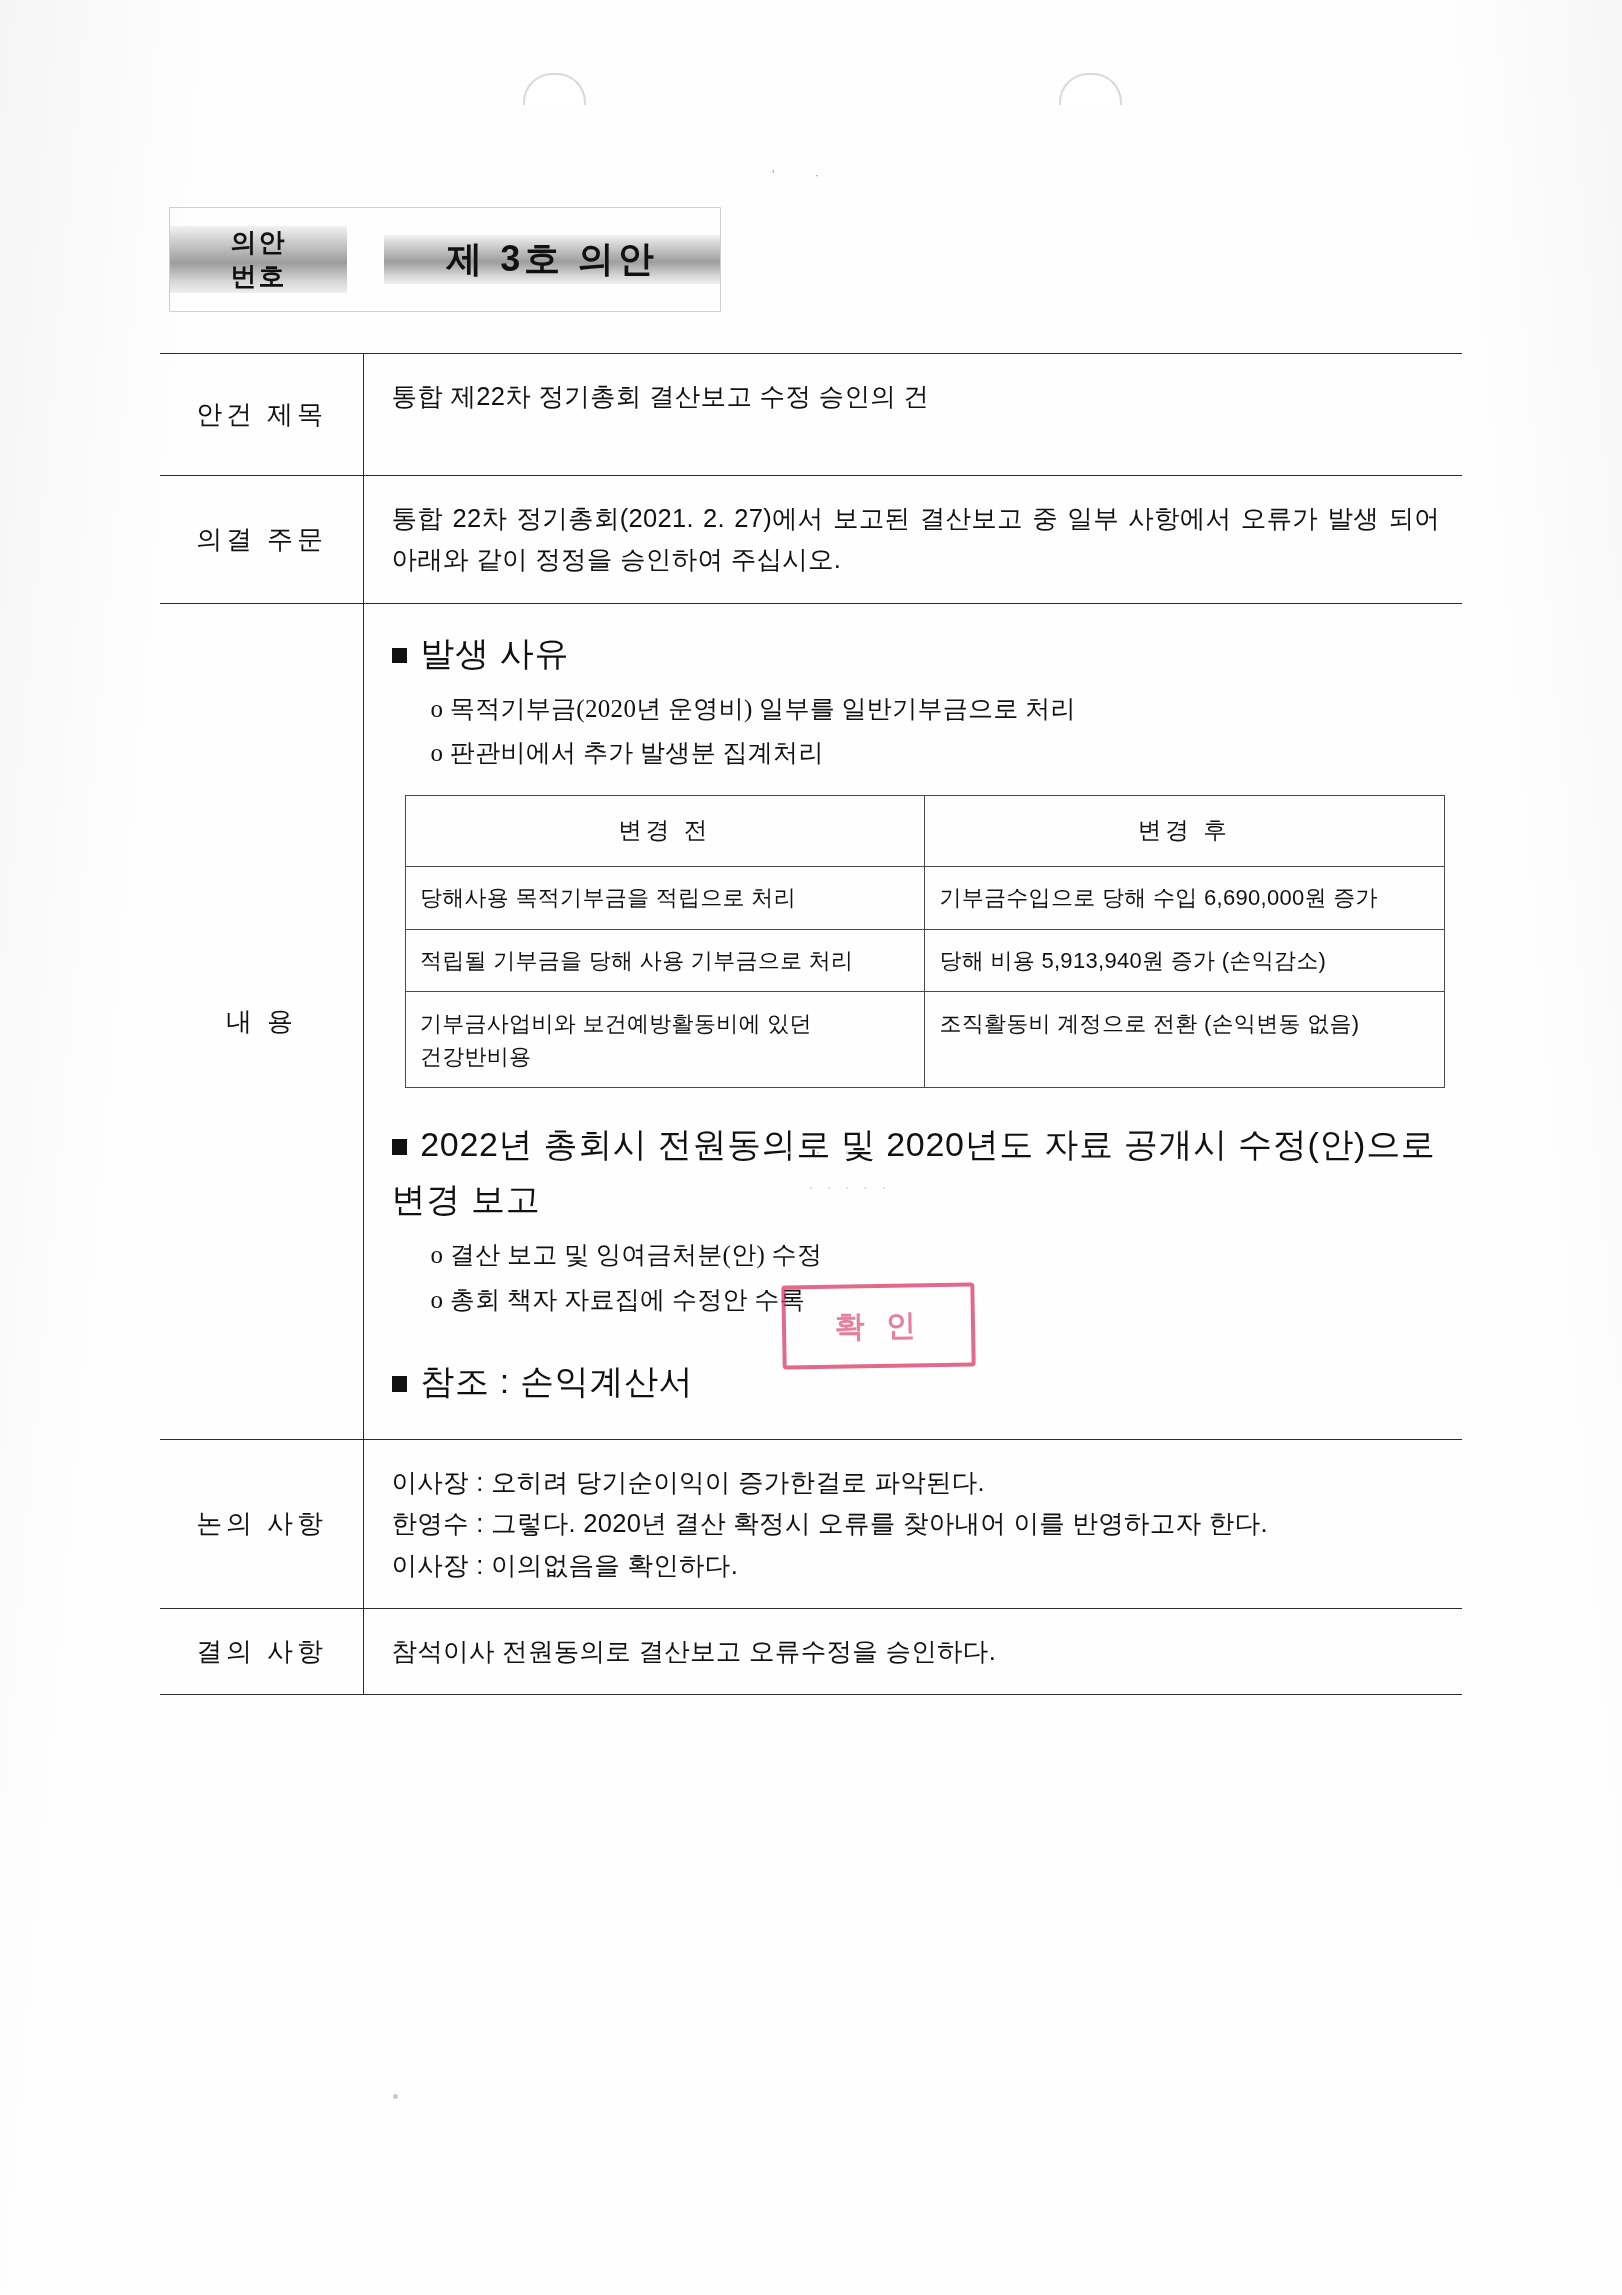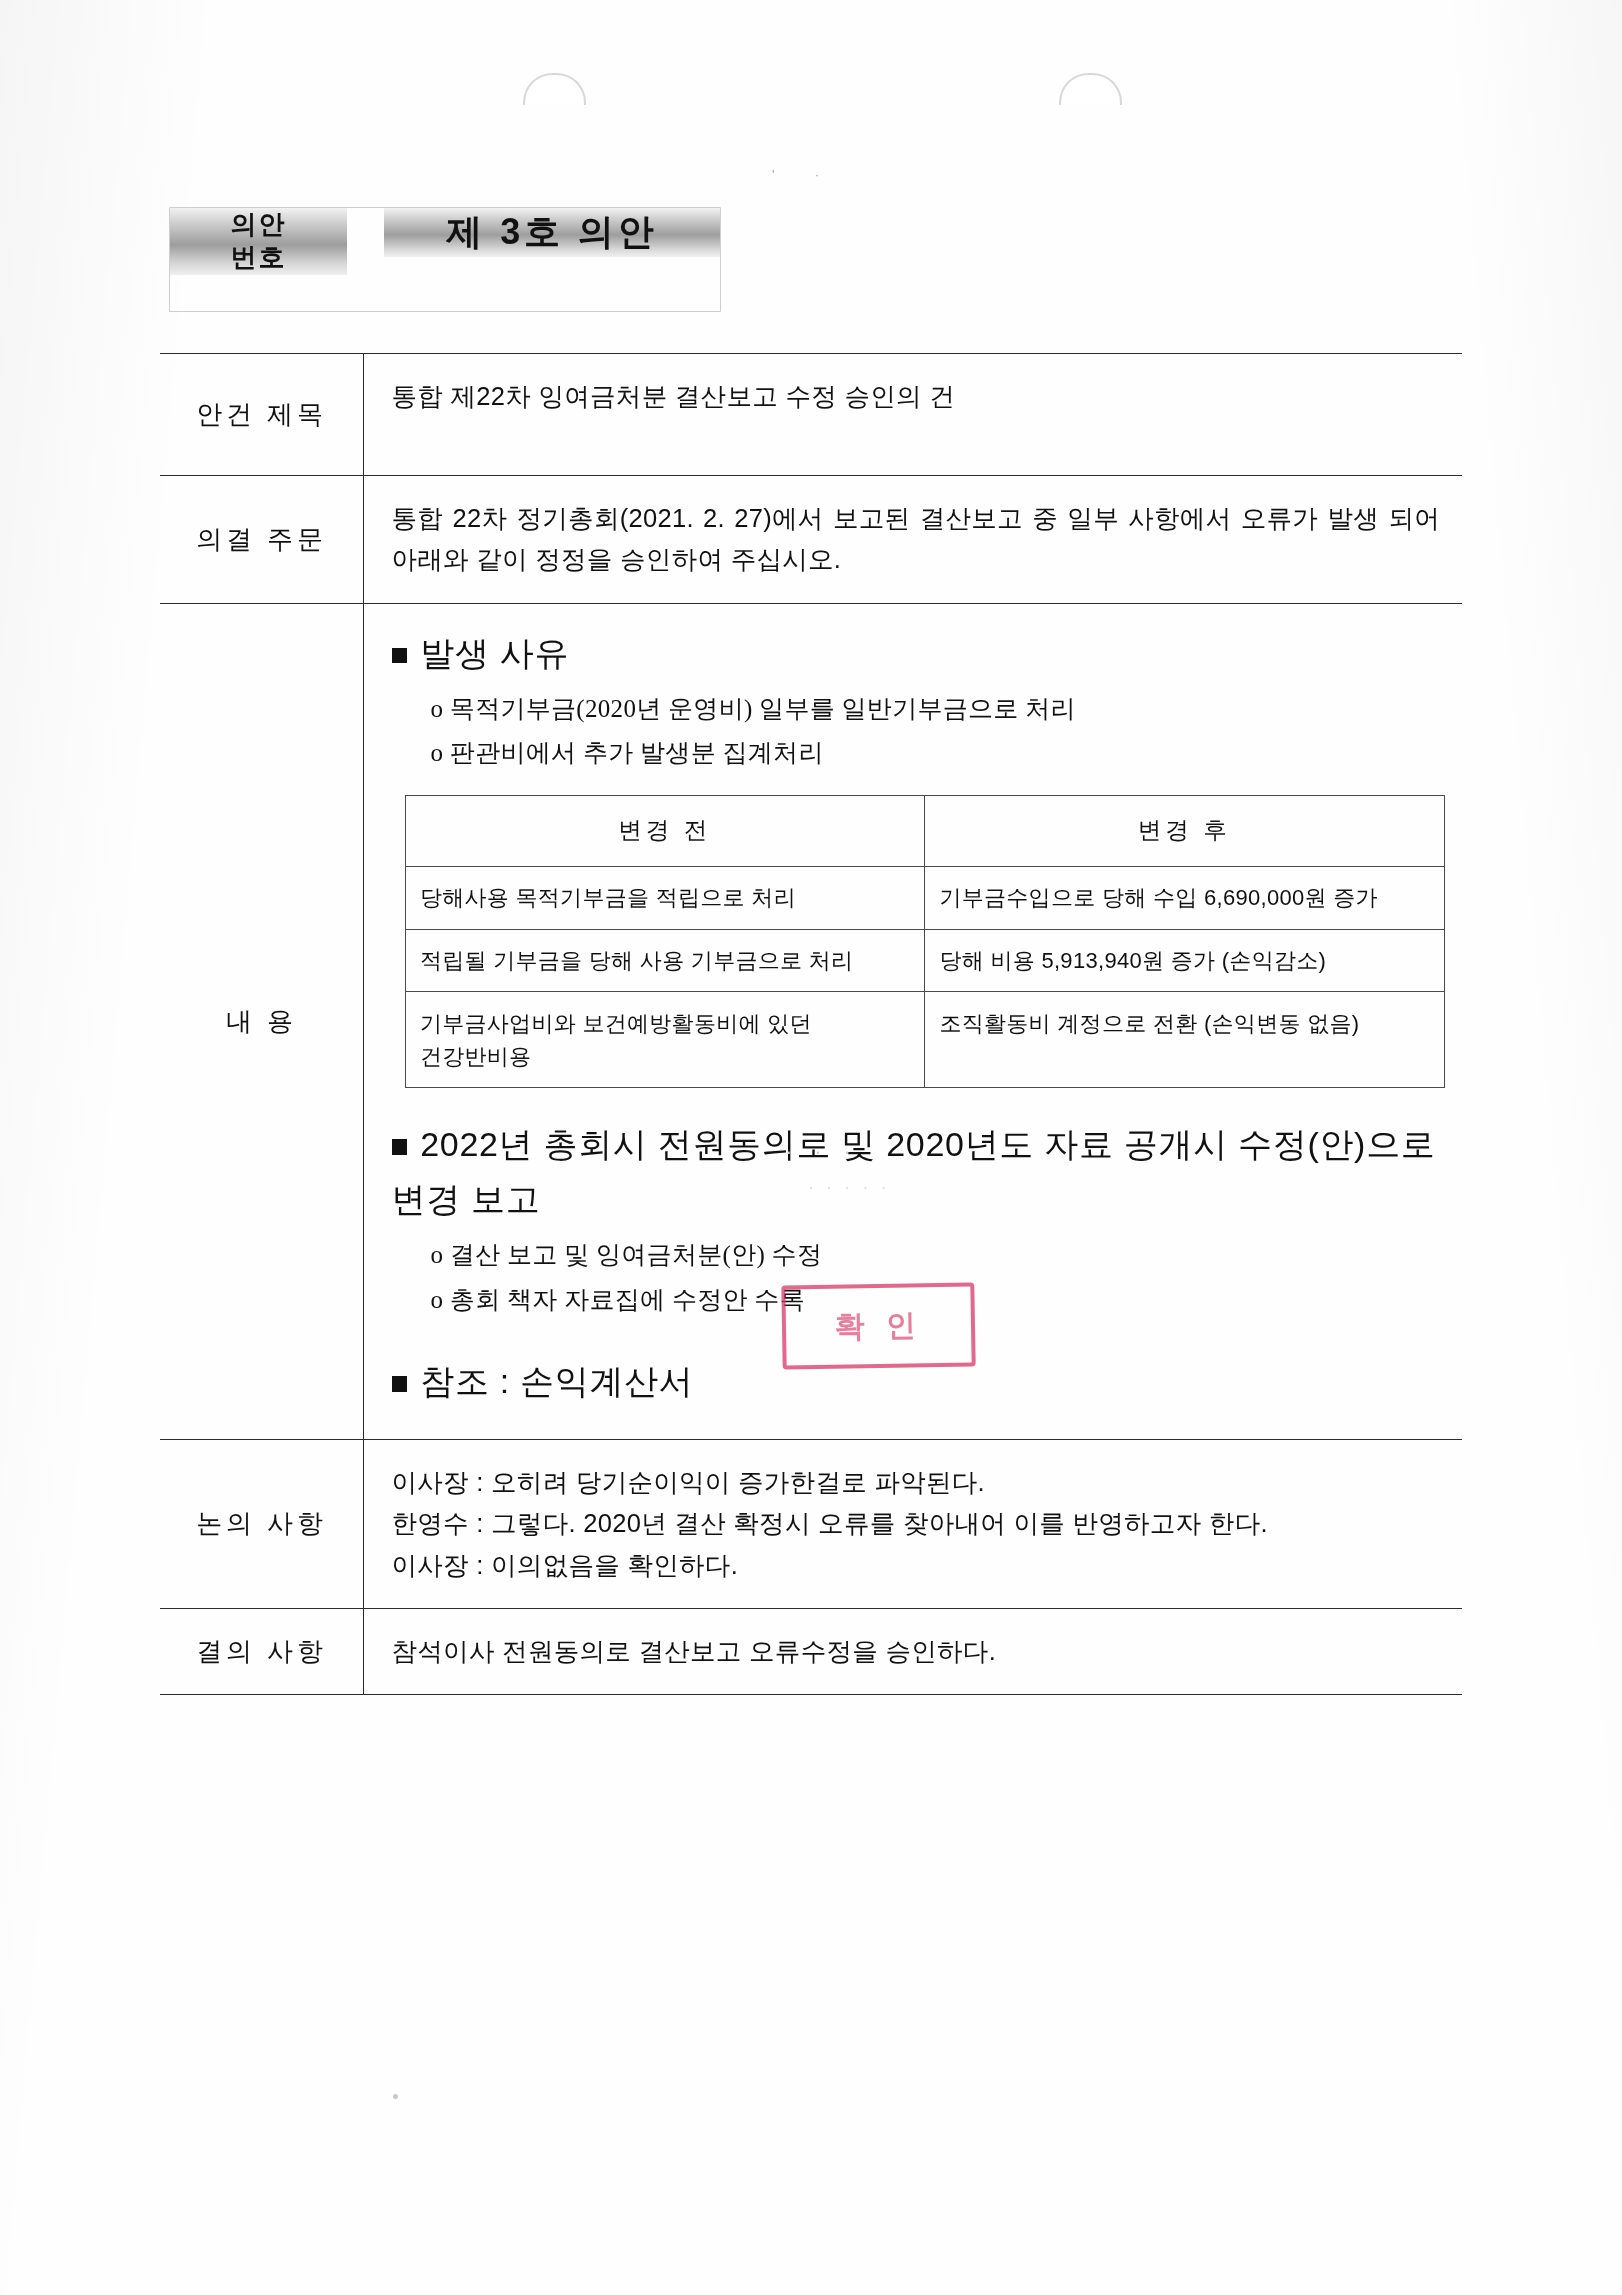--- a/index.html
+++ b/index.html
@@ -55,21 +55,21 @@
   }
 
   
   .badge {
     position: absolute;
     left: 170px;
     top: 208px;
     width: 550px;
     height: 103px;
     display: flex;
-    align-items: flex-start;
+    align-items: center;
     box-shadow: 0 0 0 0.7px #b9b9b9;
   }
   .badge-left {
     width: 177px;
     background: linear-gradient(180deg,#f2f2f2 0%,#cfcfcf 22%,#9d9d9d 55%,#d5d5d5 82%,#efefef 100%);
     display: flex;
     flex-direction: column;
     align-items: center;
     justify-content: center;
     line-height: 1.28;
@@ -257,21 +257,21 @@
     <div class="badge-right">
       <span>제 3호 의안</span>
     </div>
   </div>
 
   <table class="doc-table">
 
     <tbody>
         <tr class="row-title">
       <td class="label-cell">안건 제목</td>
-      <td class="body-cell">통합 제22차 잉여금처분 결산보고 수정 승인의 건</td>
+      <td class="body-cell">통합 제22차 정기총회 결산보고 수정 승인의 건</td>
     </tr>
 
     <tr class="row-resolution">
       <td class="label-cell">의결 주문</td>
       <td class="body-cell justify-2">통합 22차 정기총회(2021. 2. 27)에서 보고된 결산보고 중 일부 사항에서 오류가 발생 되어 아래와 같이 정정을 승인하여 주십시오.</td>
     </tr>
 
     <tr class="row-content">
       <td class="label-cell">내  용</td>
       <td class="body-cell">

